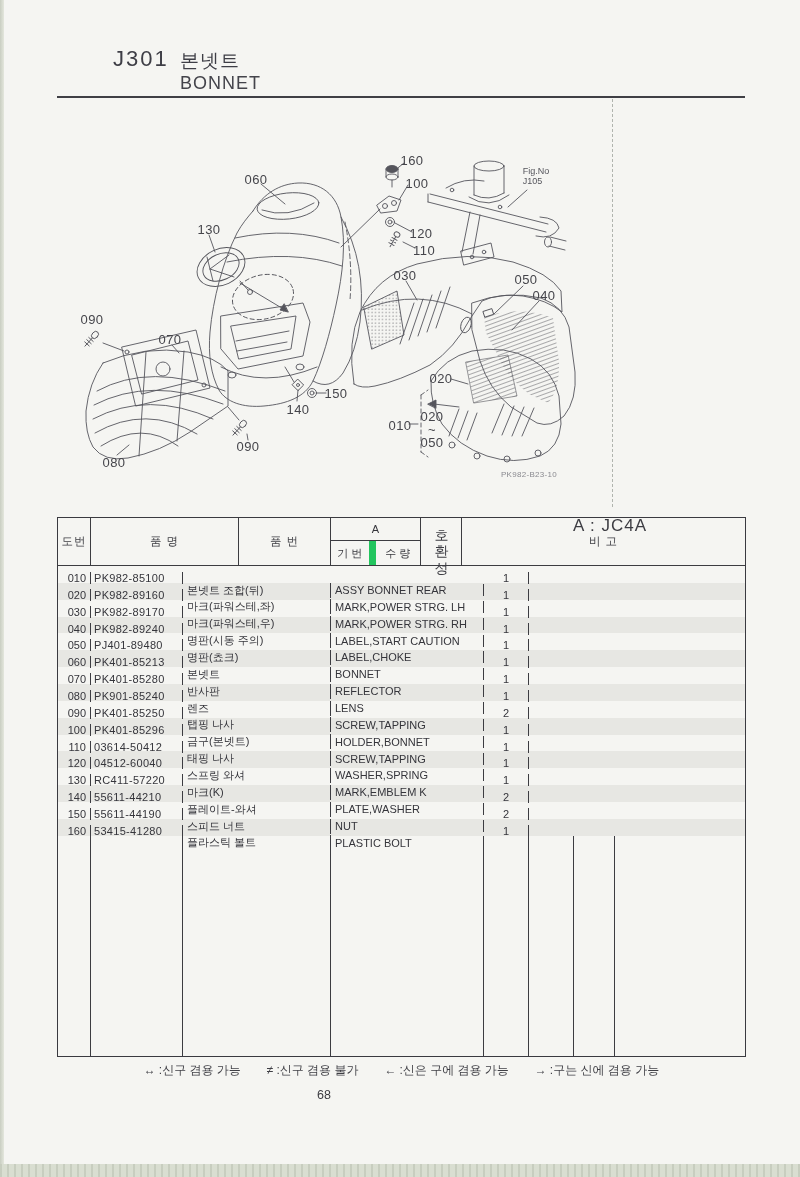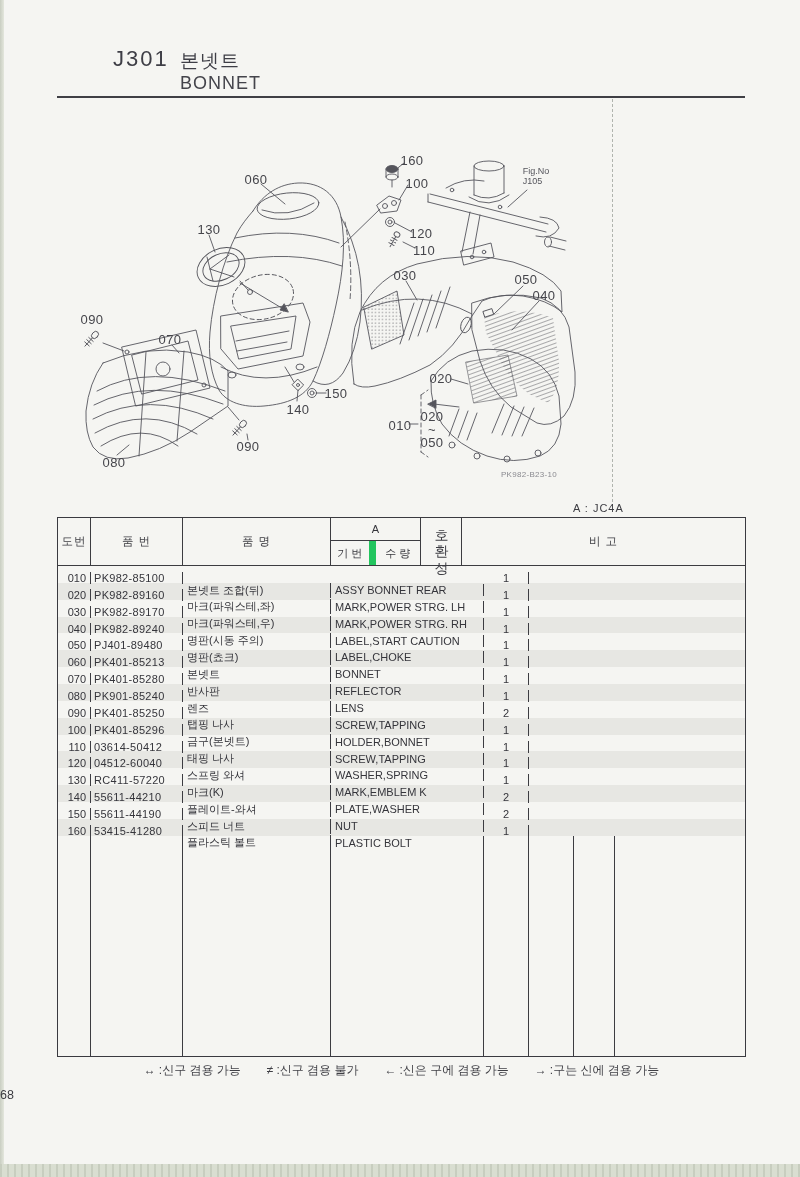--- a/index.html
+++ b/index.html
@@ -15,21 +15,21 @@
   .title-en{position:absolute;left:180px;top:73px;font-size:18px;color:#44444b;letter-spacing:1px;}
   .head-rule{position:absolute;left:57px;top:96px;width:688px;height:2px;background:#3f3f45;}
   .fold-line{position:absolute;left:612px;top:99px;height:408px;width:0;border-left:1px dashed #b0b4ae;}
   
   .diagram{position:absolute;left:55px;top:130px;width:650px;height:370px;}
   .diagram svg{position:absolute;left:0;top:0;}
   .callout{position:absolute;transform:translate(-50%,-50%);font-size:13px;color:#45454b;
            letter-spacing:.5px;white-space:nowrap;}
   .figref{position:absolute;transform:translate(-50%,-50%);font-size:9px;color:#55555c;line-height:1.1;text-align:left;}
   .drawref{position:absolute;transform:translate(-50%,-50%);font-size:8px;color:#8a8a90;letter-spacing:.3px;}
-  .variant-note{position:absolute;left:573px;top:502px;font-size:11px;color:#3c3c42;letter-spacing:1px;}
+  .variant-note{position:absolute;left:573px;top:516px;font-size:17px;color:#3c3c42;letter-spacing:1px;}
   
   .ptable{position:absolute;left:57px;top:517px;width:689px;height:540px;border:1.4px solid #3a3a40;
           box-sizing:border-box;display:flex;flex-direction:column;font-size:11px;}
   .grid{display:grid;grid-template-columns:33px 92px 148px 153px 45px 45px 41px 1fr;}
   .cell{border-right:1px solid #3c3c41;box-sizing:border-box;overflow:hidden;white-space:nowrap;}
   .cell:last-child{border-right:none;}
   .thead{height:47px;border-bottom:1px solid #3c3c41;display:flex;}
   .th{border-right:1px solid #3c3c41;box-sizing:border-box;display:flex;align-items:center;
       justify-content:center;font-size:11.5px;letter-spacing:1px;color:#3c3c42;}
   .th-ref{width:33px;}.th-pn{width:92px;}.th-nm{width:148px;}.th-en{width:153px;letter-spacing:.5px;}
@@ -46,21 +46,21 @@
   .trow .c-ref{text-align:right;padding-right:4px;}
   .trow .c-pn{padding-left:3px;letter-spacing:.3px;}
   .trow .c-nm,.trow .c-en{padding-left:4px;margin-top:24px;}
   .trow .c-qa{text-align:center;}
   .tfill{flex:1;}
   .tfill .cell{height:100%;}
   
   .legend{position:absolute;left:57px;top:1062px;width:689px;display:flex;justify-content:center;
           gap:26px;font-size:12px;color:#3f3f45;}
   .legend .sym{margin-right:3px;}
-  .pageno{position:absolute;left:0;top:1088px;width:648px;font-size:12.5px;color:#3c3c42;}
+  .pageno{position:absolute;left:0;top:1088px;width:648px;text-align:center;font-size:12.5px;color:#3c3c42;}
 </style>
 </head>
 <body>
 
 <div class="page">
   <div class="edge-left"></div>
   <div class="edge-bottom"></div>
 
   <div class="doc-code">J301</div>
   <div class="title-ko">본넷트</div>
@@ -240,22 +240,22 @@
       <span>Fig.No</span><br><span>J105</span>
     </div>
     <div class="drawref" style="left:474px;top:344px">PK982-B23-10</div>
   </div>
 
   <div class="variant-note">A : JC4A</div>
 
   <div class="ptable">
     <div class="thead">
       <div class="th th-ref">도번</div>
+      <div class="th th-nm">품   명</div>
       <div class="th th-pn">품  번</div>
-      <div class="th th-nm">품   명</div>
       <div class="th-agrp" style="border-right:1px solid #3c3c41;box-sizing:border-box;">
         <div class="th-a">A</div>
         <div class="th-ab">
           <div class="th-gibun">기 번</div>
           <div class="th-suryang">수 량</div>
         </div>
       </div>
       <div class="th th-compat">
           <span>호환성</span>
         </div>

